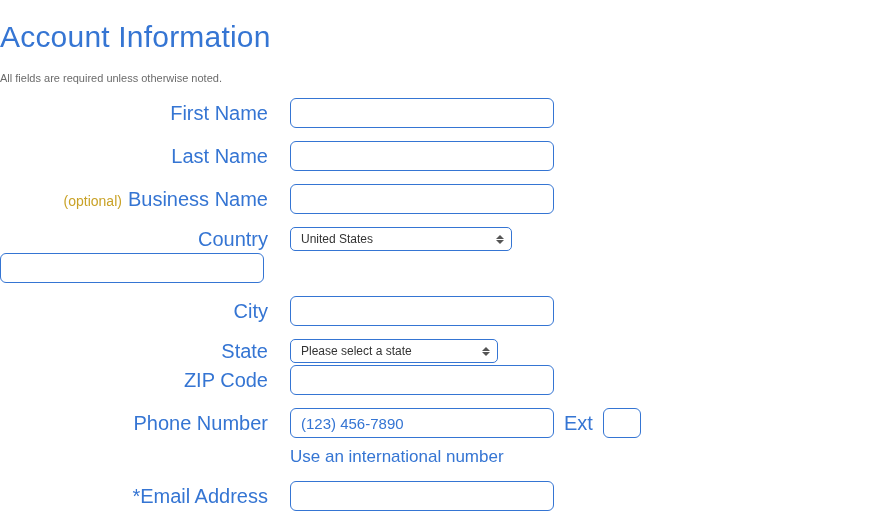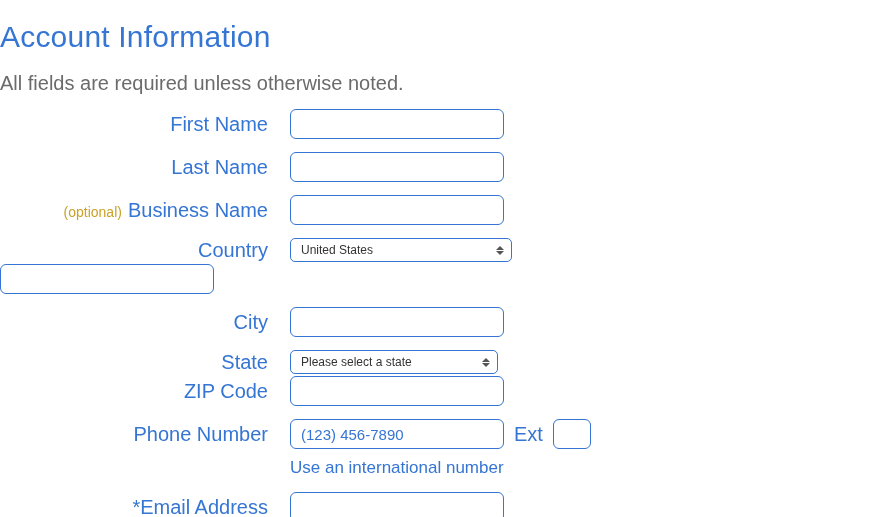--- a/index.html
+++ b/index.html
@@ -19,21 +19,21 @@
     }
     .heading {
       color: #3575d3;
       font-size: 30px;
       font-weight: 400;
       margin-bottom: 18px;
       letter-spacing: 0.2px;
     }
     .subtitle {
       color: #6b6b6b;
-      font-size: 20px;
+      font-size: 11px;
       margin-bottom: 14px;
     }
     .form-row {
       display: flex;
       align-items: center;
       margin-bottom: 13px;
     }
     .form-row.tight {
       margin-bottom: 2px;
     }
@@ -52,21 +52,21 @@
     .optional-tag {
       color: #c9a227;
       font-size: 14px;
     }
     .input-col {
       display: flex;
       align-items: center;
       gap: 10px;
     }
     .text-input {
-      width: 214px;
+      width: 264px;
       height: 30px;
       border: 1px solid #3575d3;
       border-radius: 6px;
       padding: 4px 10px;
       font-size: 15px;
       color: #3575d3;
       outline: none;
       background: #fff;
     }
     .text-input::placeholder {

